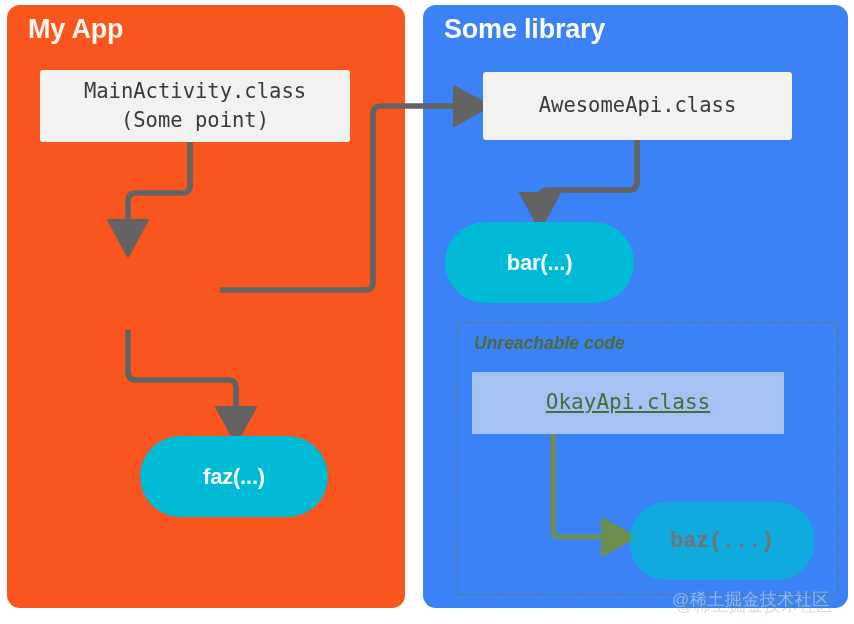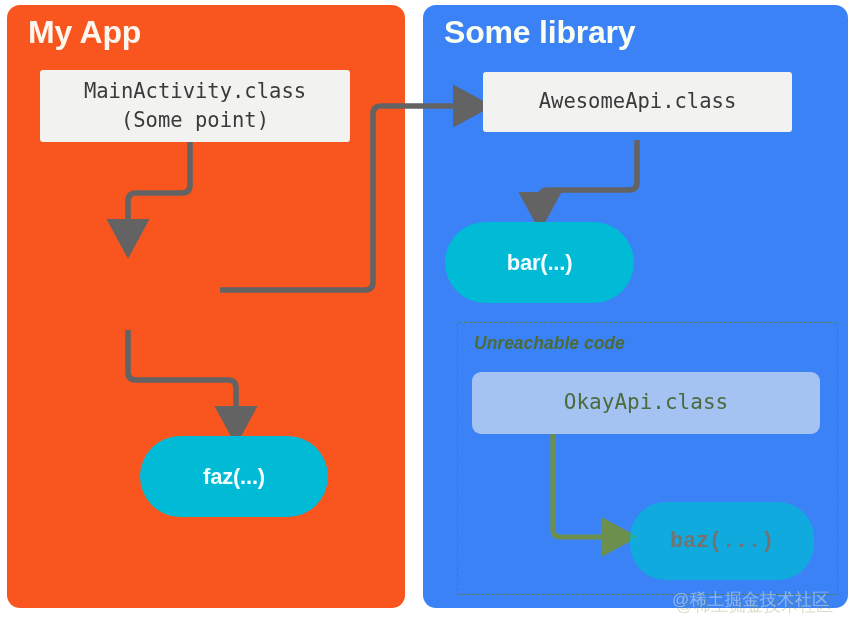--- a/index.html
+++ b/index.html
@@ -32,21 +32,21 @@
   }
   #panel-lib {
     left: 423px; top: 5px;
     width: 425px; height: 603px;
     background: #3b82f6;
   }
   .panel-title {
     position: absolute;
     left: 21px;
     top: 9px;
-    font-size: 32px;
+    font-size: 27px;
     font-weight: bold;
     letter-spacing: -0.2px;
     color: #fdf6ee;
     white-space: nowrap;
   }
   #panel-lib .panel-title { color: #fafdf2; }
 
   
   .classbox {
     position: absolute;
@@ -63,29 +63,30 @@
     color: #3a3a3a;
     text-align: center;
     white-space: pre;
   }
   #box-mainactivity {
     left: 40px; top: 70px;
     width: 310px; height: 72px;
   }
   #box-awesomeapi {
     left: 483px; top: 72px;
-    width: 309px; height: 60px;
+    width: 309px; height: 68px;
   }
   #box-okayapi {
     left: 472px; top: 372px;
-    width: 348px; height: 62px;
+    width: 312px; height: 62px;
     background: rgba(242,242,240,0.58);
     color: #4b6b3c;
     font-size: 21px;
-    border-radius: 9px;
+    border-radius: 0;
+    text-decoration: underline;
   }
 
   
   .pill {
     position: absolute;
     box-sizing: border-box;
     background: #00bad6;
     border-radius: 41px;
     display: flex;
     align-items: center;

